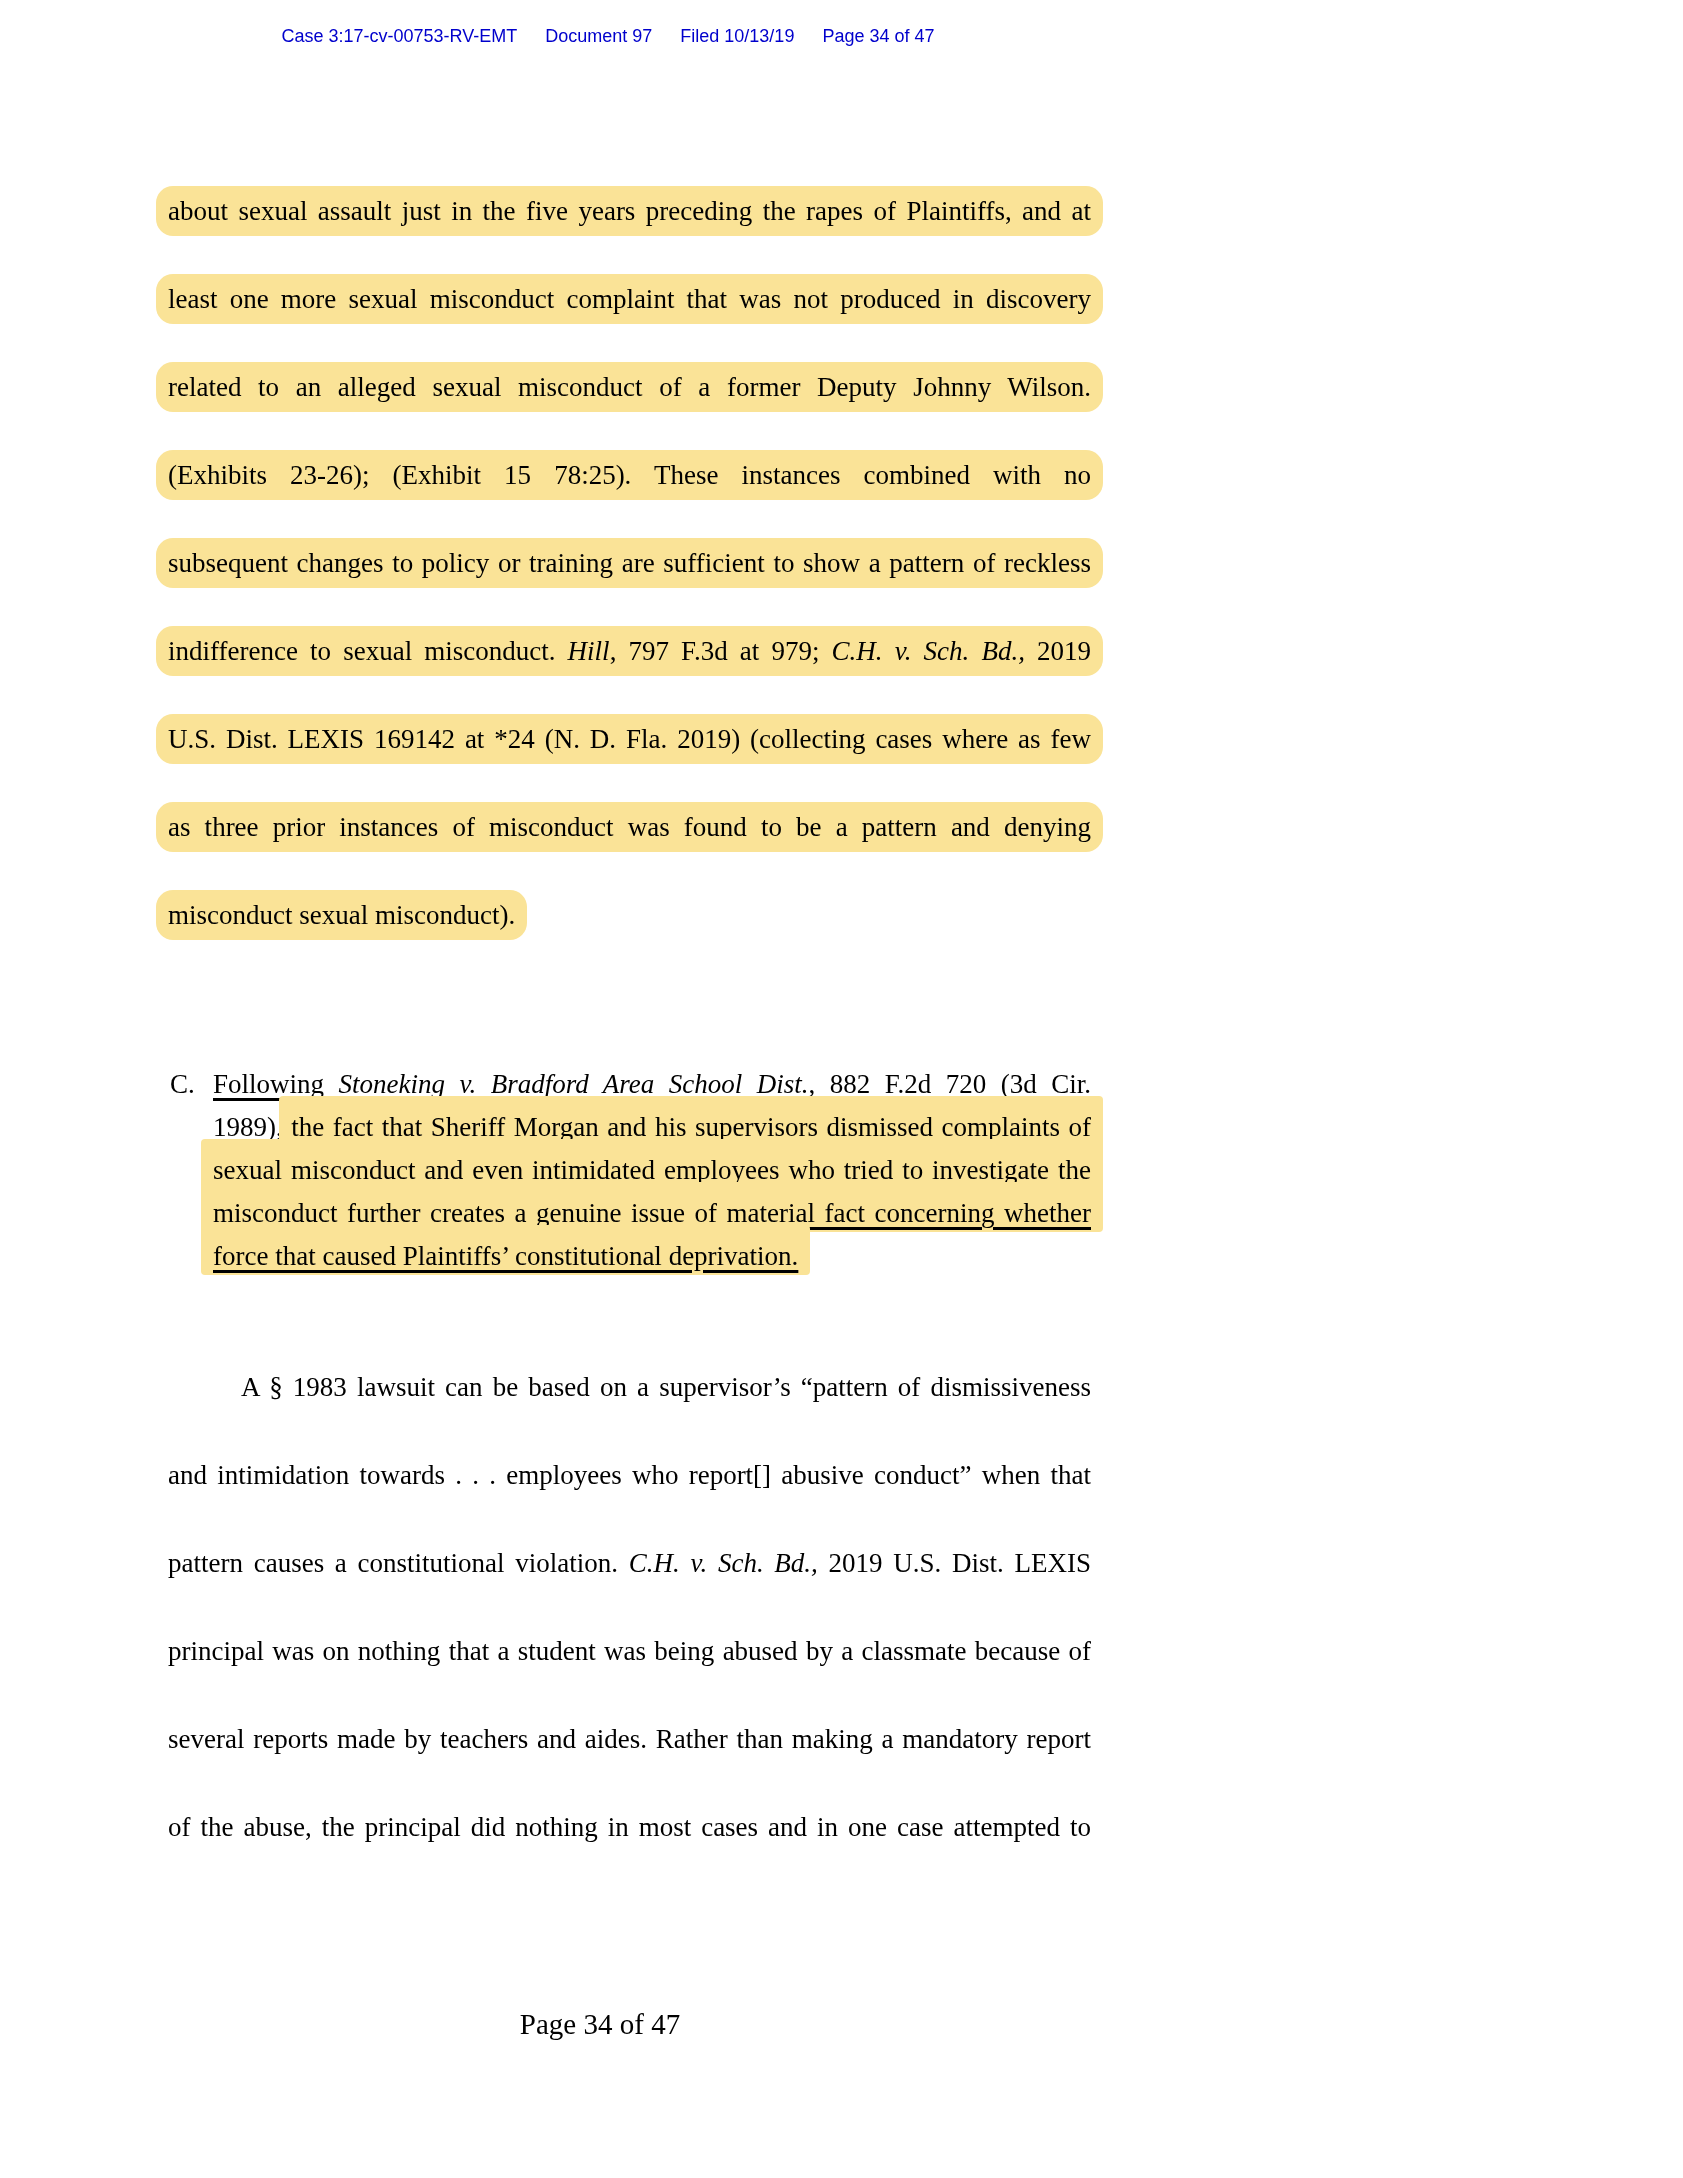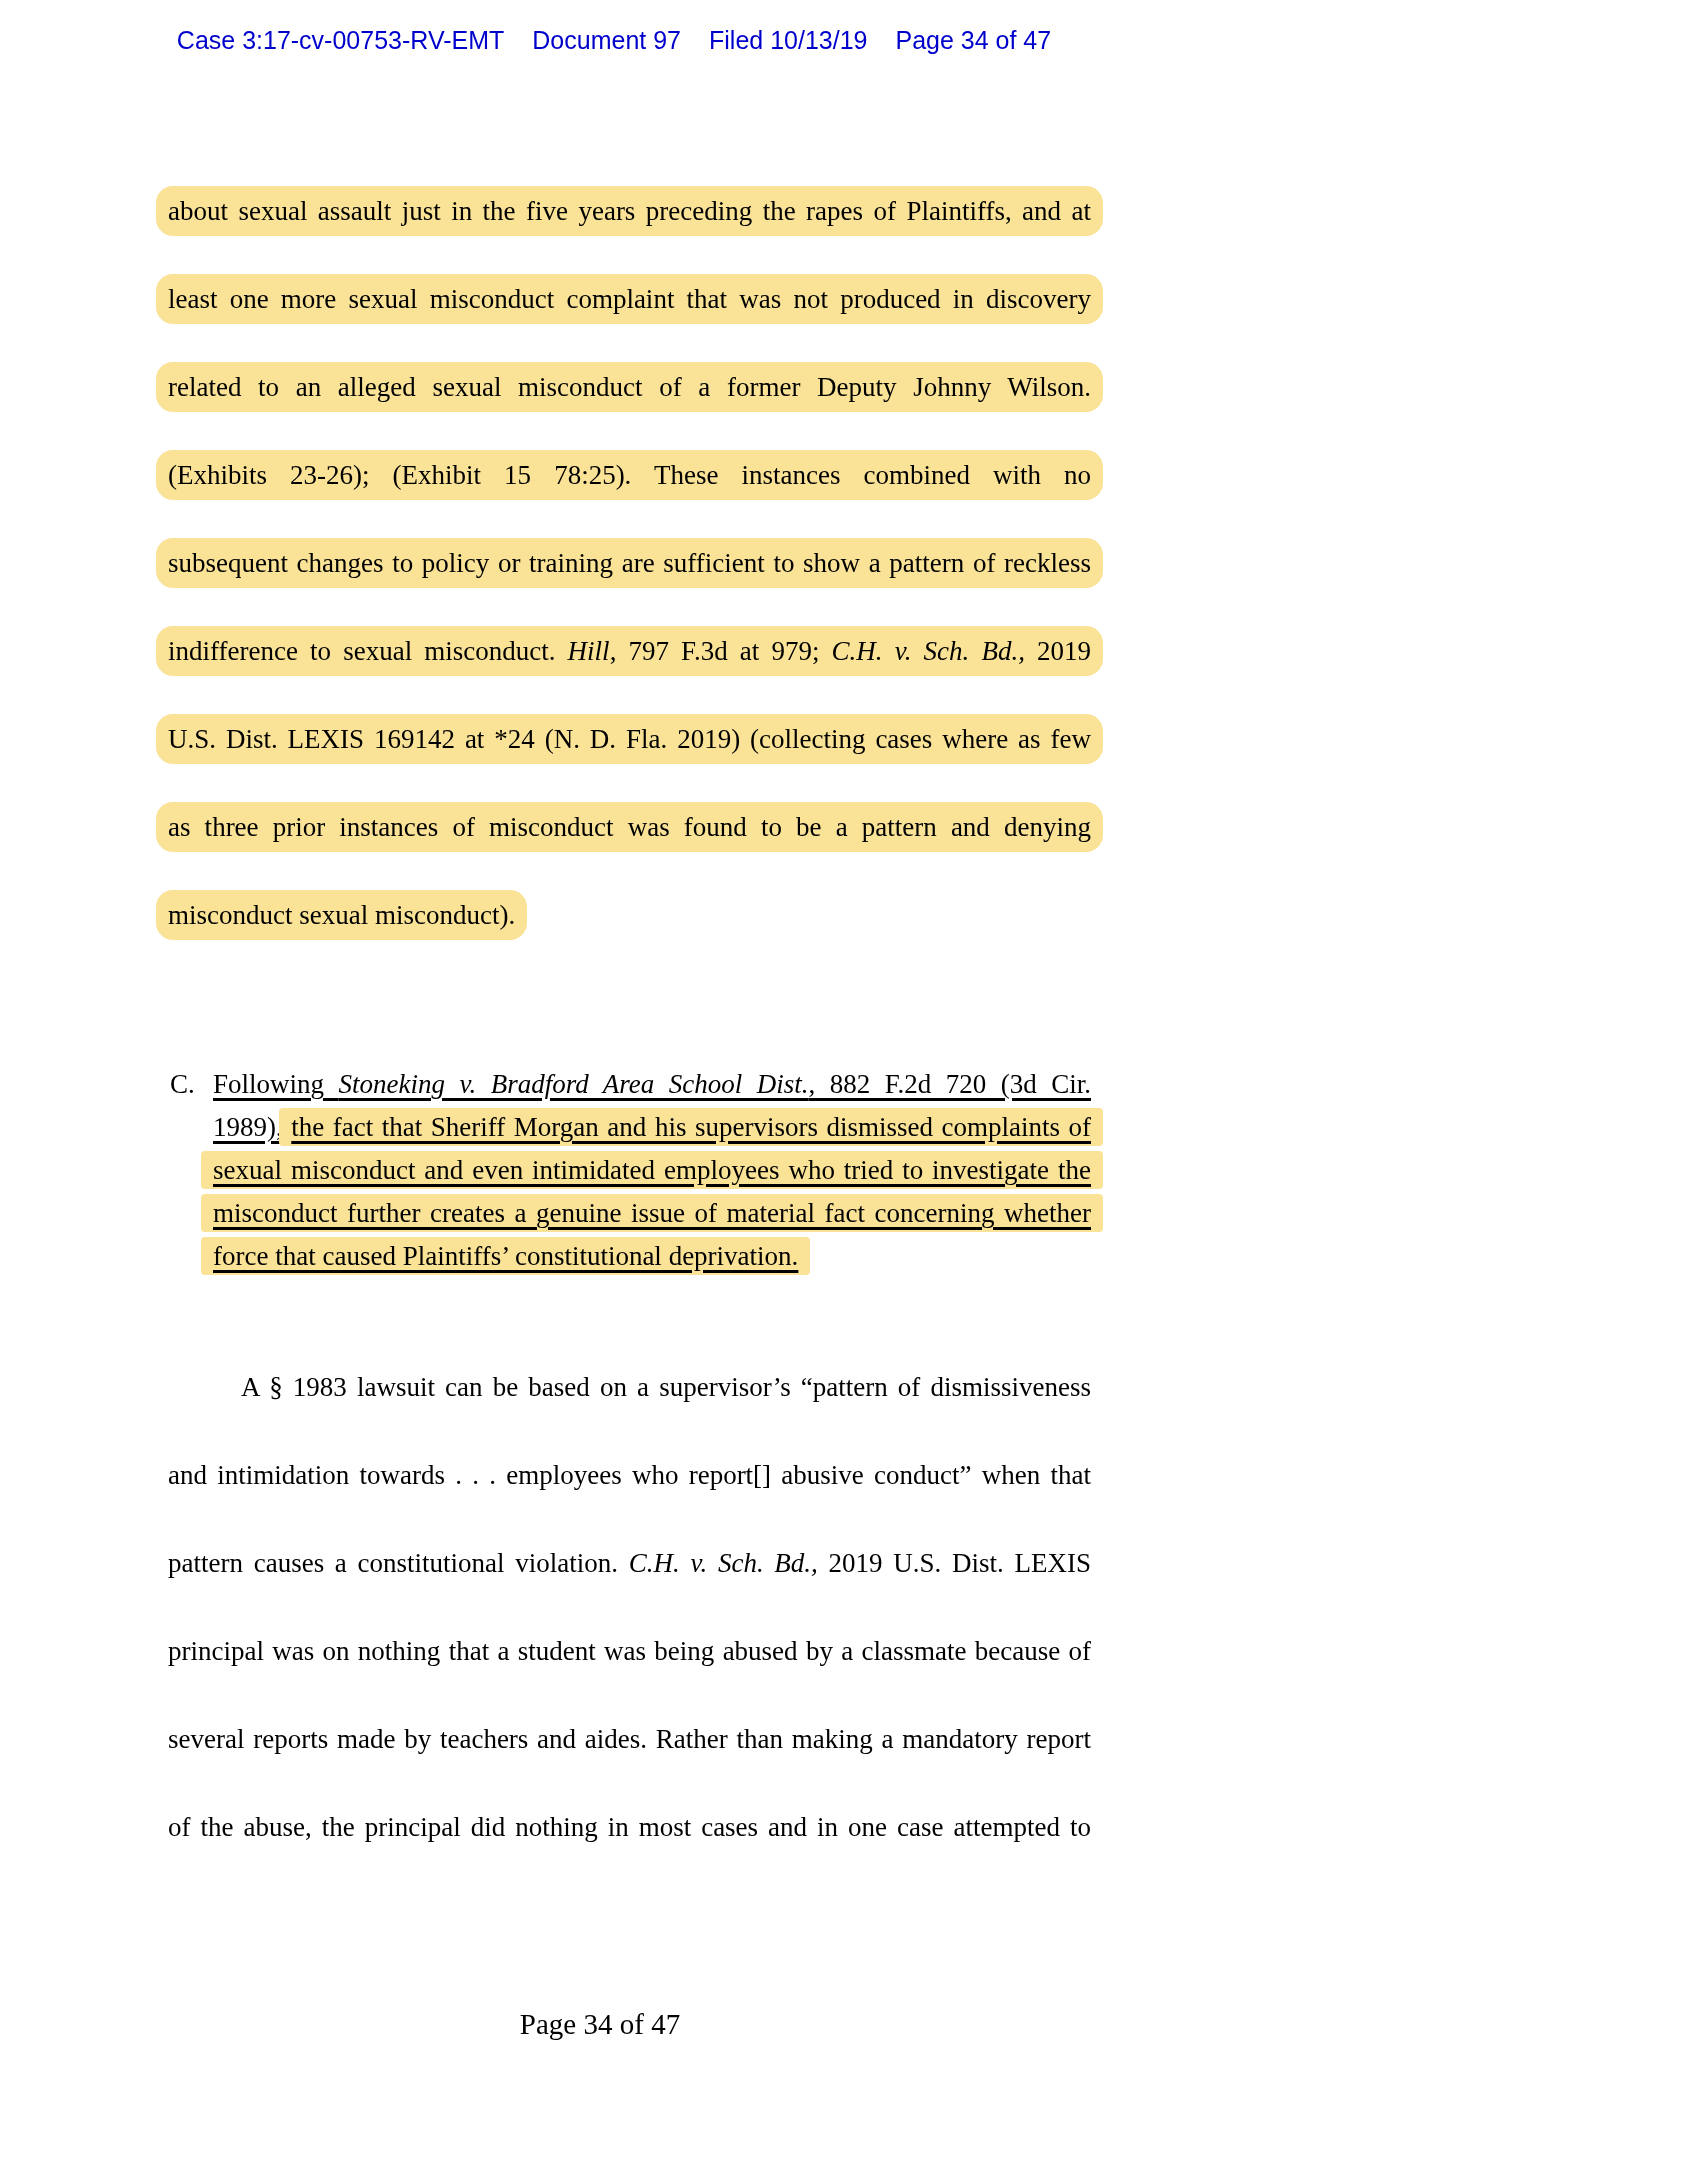--- a/index.html
+++ b/index.html
@@ -2,23 +2,23 @@
 <html style="--hl: #FAE397; --blue: #0000CC; --ink: #000000;"><head>
 <meta charset="utf-8">
 <style>
   html,body{margin:0;padding:0;background:#ffffff;}
   .page{
     position:relative;width:1683px;height:2178px;background:#ffffff;
     font-family:"Liberation Serif","DejaVu Serif",serif;color:var(--ink,#000000);
     overflow:hidden;
   }
   .header{
-    position:absolute;top:26px;left:14px;width:1200px;text-align:center;
+    position:absolute;top:26px;left:8px;width:1200px;text-align:center;
     font-family:"Liberation Sans","DejaVu Sans",sans-serif;
-    font-size:25px;color:var(--blue,#0000CC);white-space:nowrap;
+    font-size:18px;color:var(--blue,#0000CC);white-space:nowrap;
   }
   .header .part{display:inline-block;margin:0 14px;}
   .textblock{position:absolute;font-size:27px;margin-left:28px;}
   #para1{top:167px;left:140px;width:923px;}
   #para1 .line{line-height:88px;}
   #para2{top:1343px;left:140px;width:923px;}
   #para2 .line{line-height:88px;}
   #para2 .line:first-child{text-indent:73px;}
   .line{text-align:justify;text-align-last:justify;}
   .line.left{text-align-last:left;}
@@ -30,21 +30,21 @@
   }
   #sectionC{top:1063px;left:142px;width:921px;}
   #sectionC .label{position:absolute;left:0;top:0;line-height:43px;}
   #sectionC .lines{margin-left:43px;}
   #sectionC .line{
     line-height:43px;
     text-decoration:underline;
     text-decoration-thickness:2.5px;
     text-underline-offset:5px;
   }
-  #sectionC .hl{padding-top:4px;padding-bottom:4px;border-radius:4px;}
+  #sectionC .hl{padding-top:16px;padding-bottom:4px;border-radius:4px;}
   .it{font-style:italic;}
   .footer{
     position:absolute;top:2008px;left:0;width:1200px;text-align:center;
     font-size:29px;
   }
 </style>
 </head>
 <body>
 
 <div class="page">

